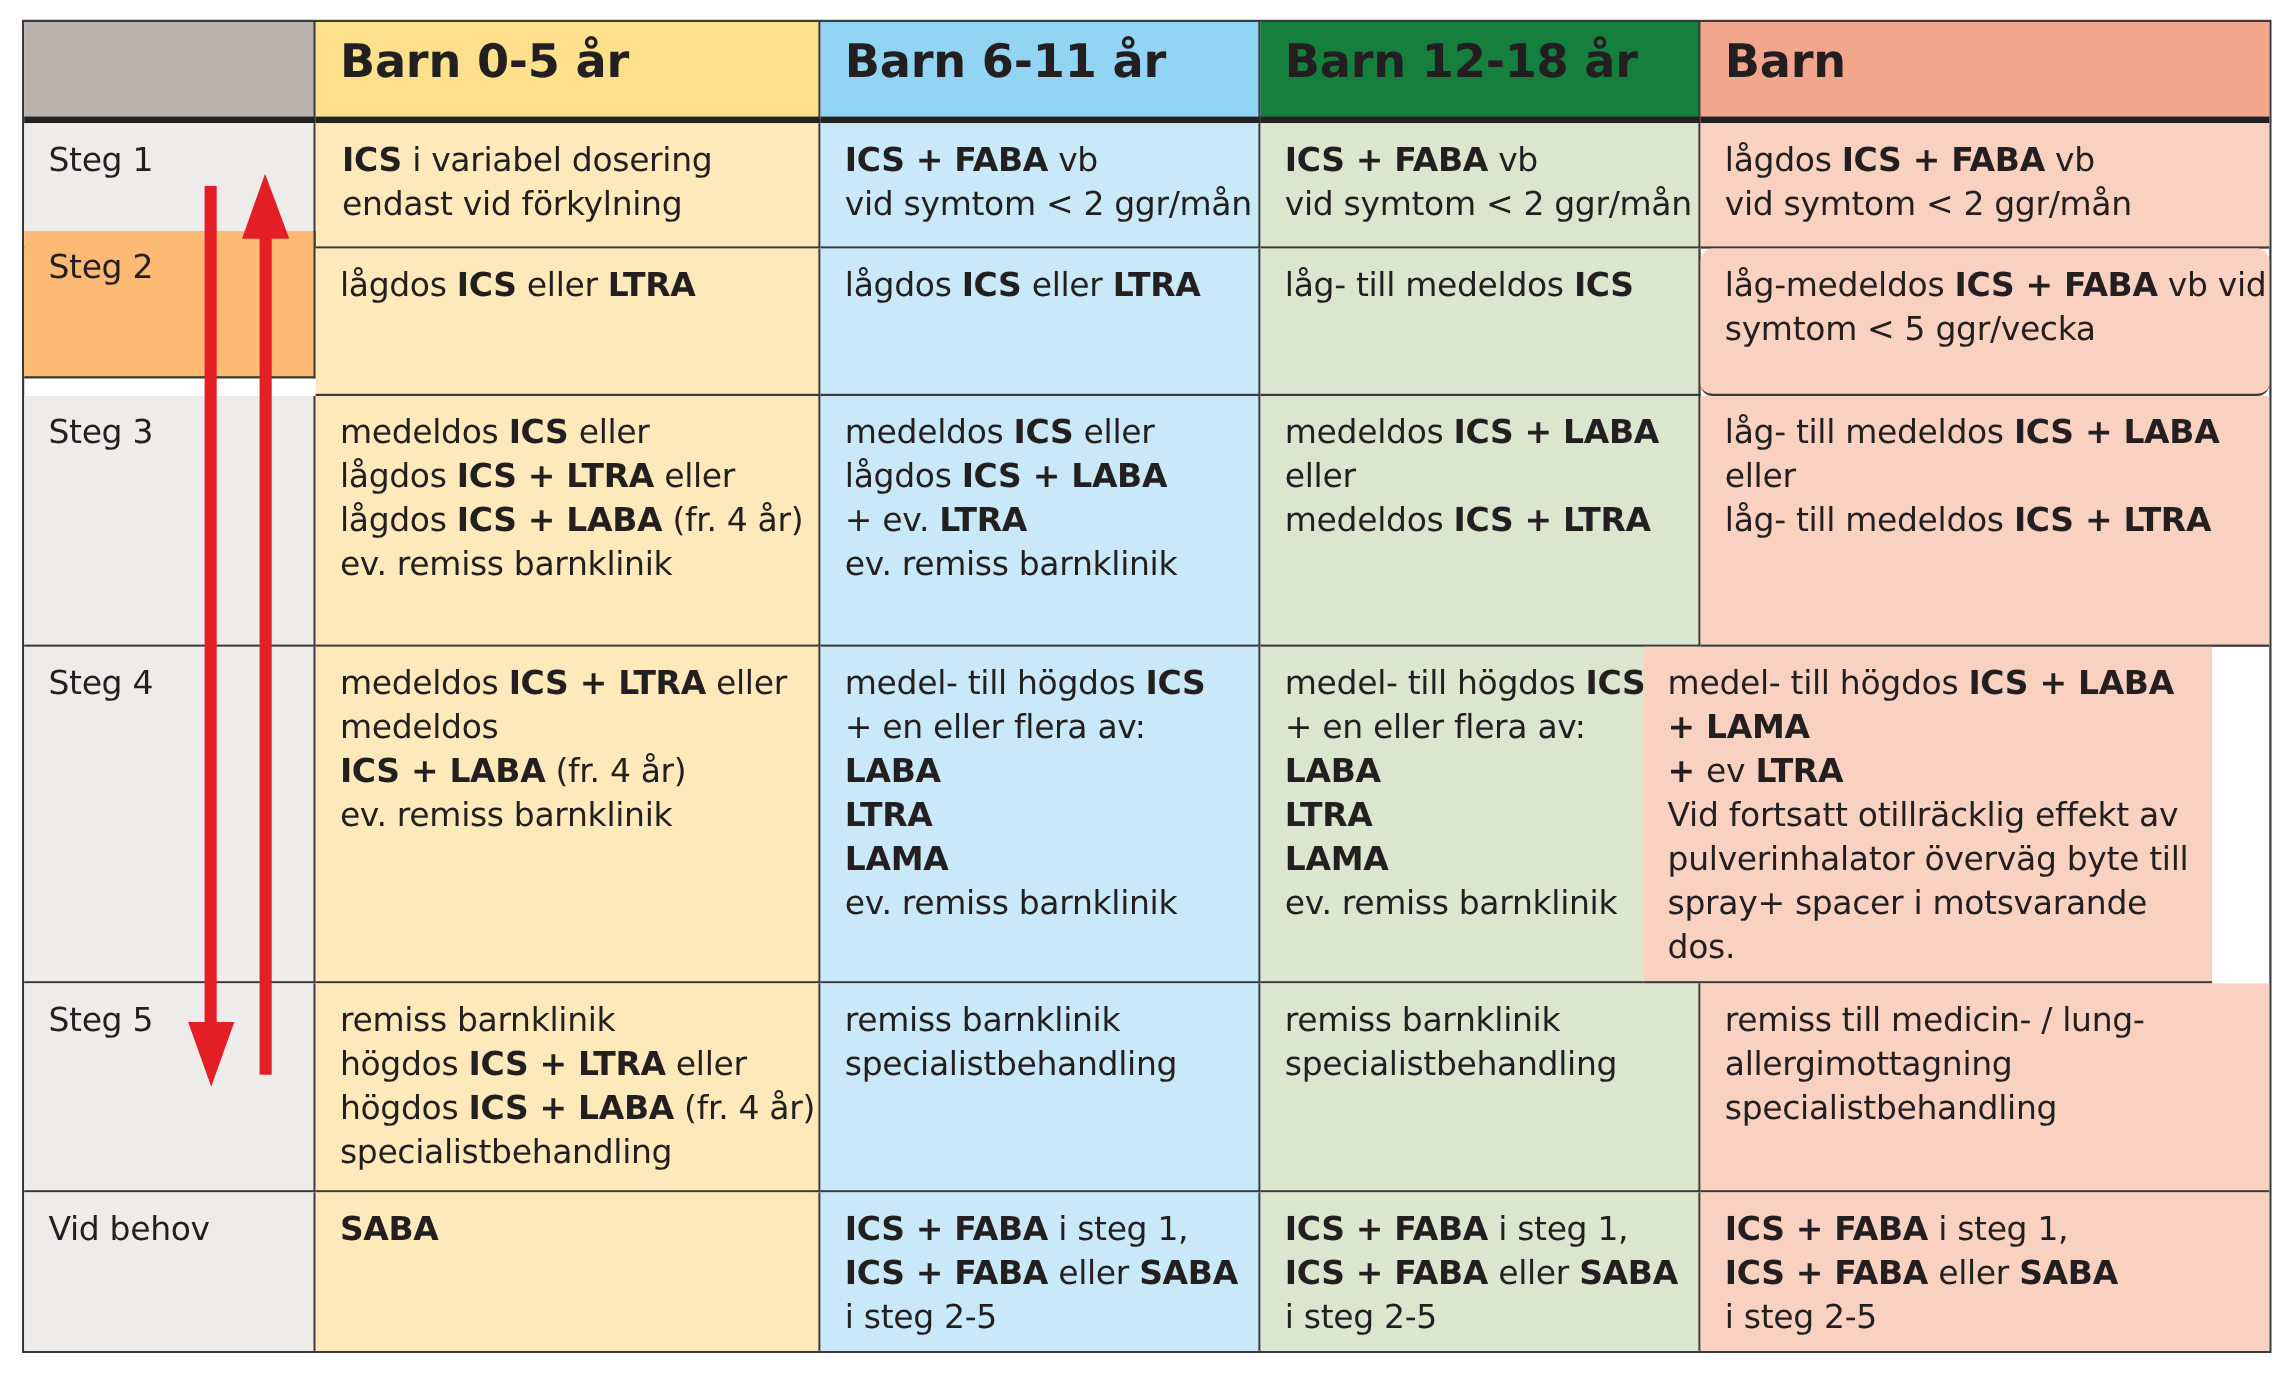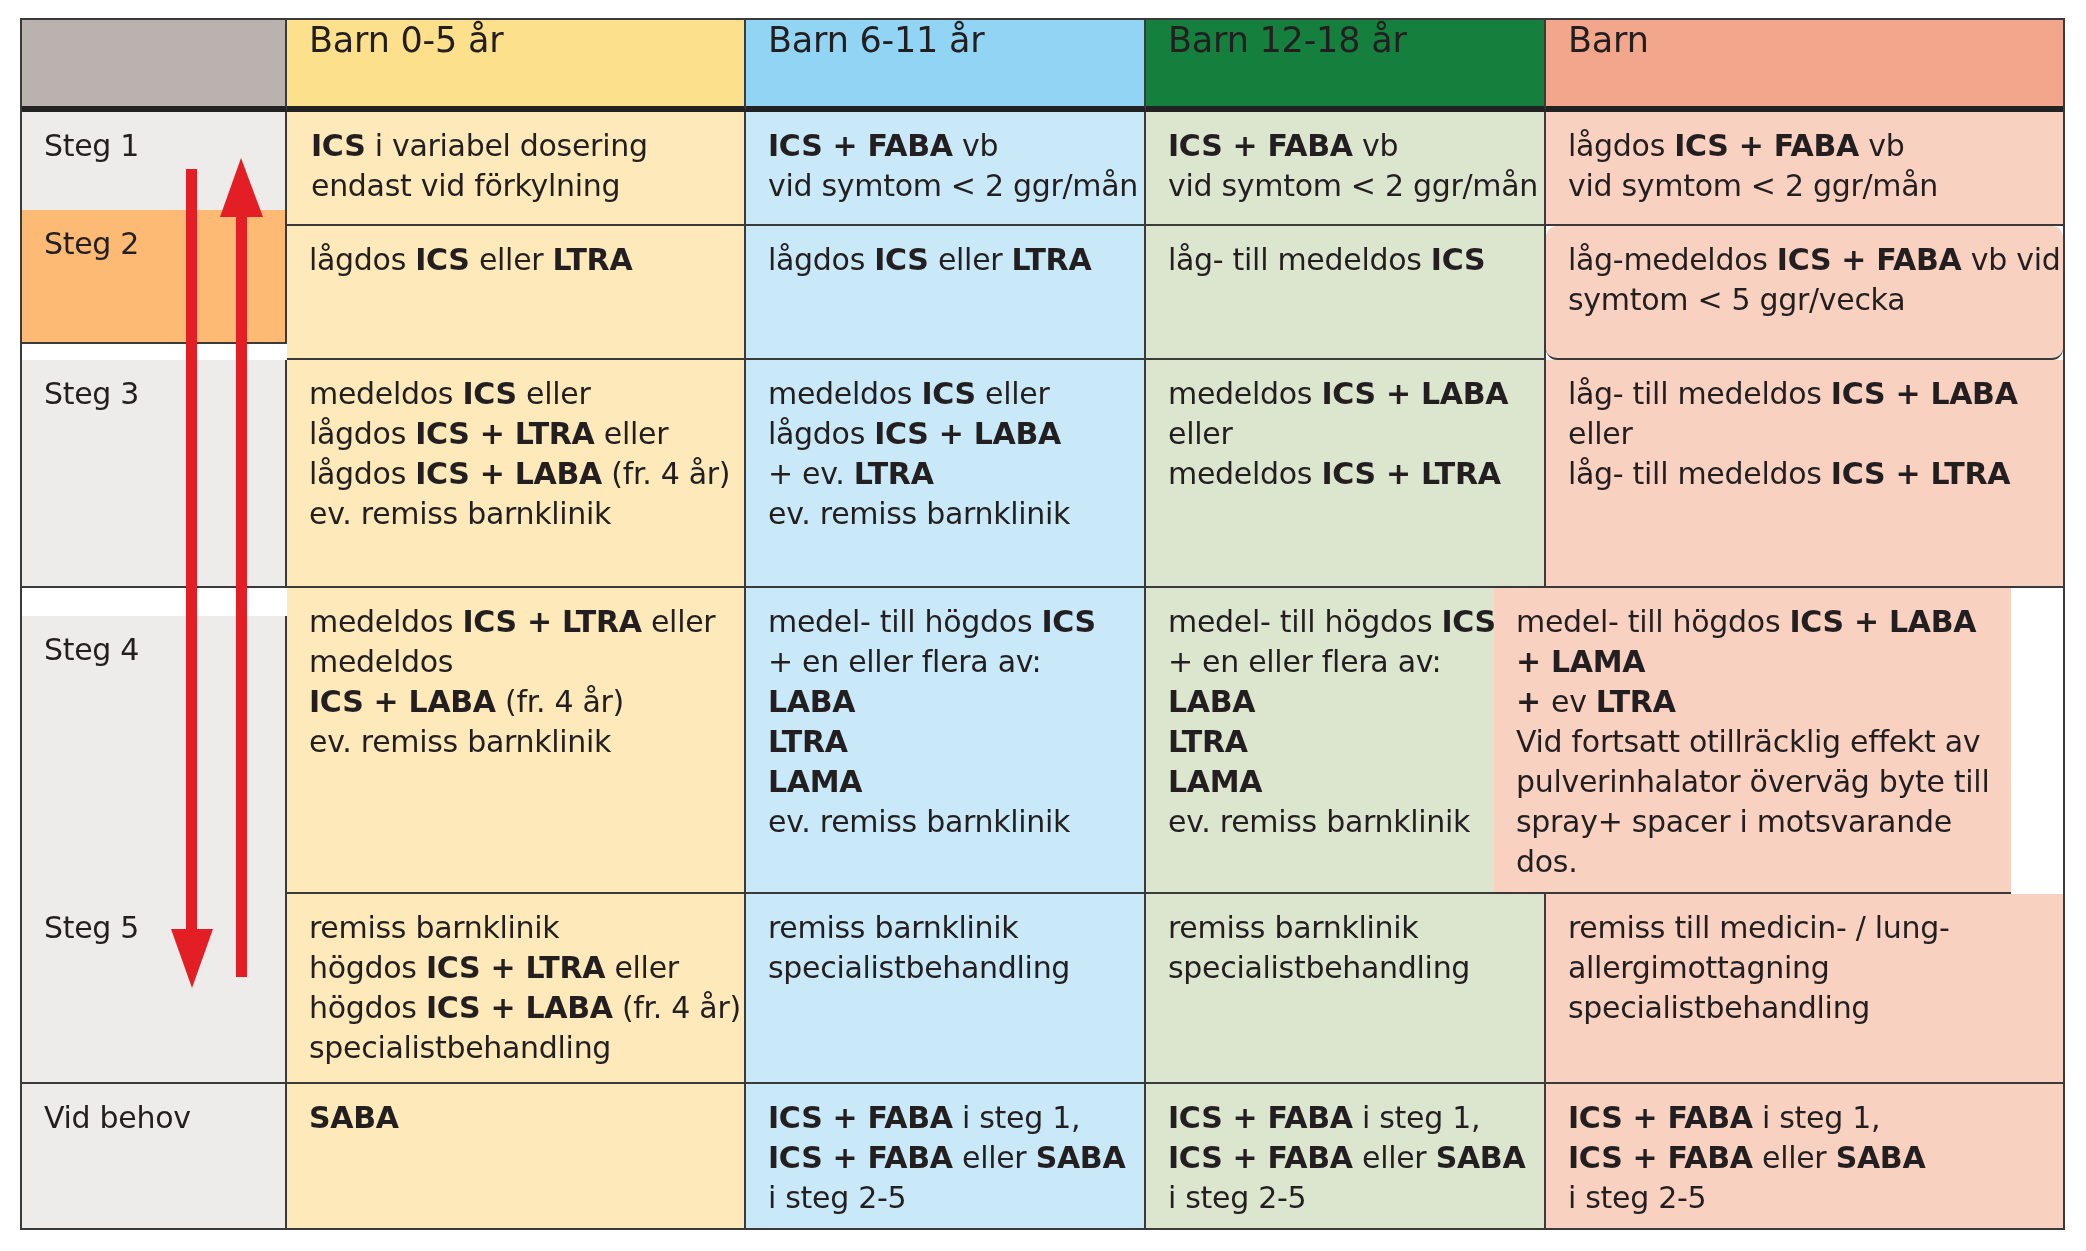--- a/index.html
+++ b/index.html
@@ -4,21 +4,21 @@
 <style>
   html, body { margin:0; padding:0; background:#ffffff; }
   body { width:2086px; height:1251px; position:relative; overflow:hidden;
          font-family:"DejaVu Sans","Liberation Sans",sans-serif; color:#231f20; }
   #grid { position:absolute; left:20px; top:18px; width:2045px; height:1212px;
           border:2px solid #3a3a3a; box-sizing:border-box; }
   .cell { position:absolute; box-sizing:border-box; border-right:2px solid #3a3a3a;
           border-bottom:2px solid #3a3a3a; padding:14px 0 0 22px;
           font-size:30px; line-height:40px; letter-spacing:-0.3px; }
   .cell.last { border-right:none; }
-  .cell.head { font-size:35px; font-weight:normal; line-height:40px; padding:0 0 0 22px;
+  .cell.head { font-size:42px; font-weight:bold; line-height:40px; padding:16px 0 0 22px;
                border-bottom:6px solid #222; letter-spacing:-0.2px; }
   .cell.label { }
   .cell b { font-weight:bold; }
   .line { display:block; white-space:nowrap; }
   #arrows { position:absolute; left:0; top:0; width:2086px; height:1251px; pointer-events:none; }
 </style>
 </head>
 <body>
 
 <div id="grid">
@@ -74,21 +74,21 @@
     <div class="cell" style="left: 1124px; top: 340px; width: 400px; height: 228px; background: rgb(220, 230, 207);">
       <span class="line"><span>medeldos </span><b>ICS + LABA</b></span>
       <span class="line"><span>eller</span></span>
       <span class="line"><span>medeldos </span><b>ICS + LTRA</b></span>
     </div>
     <div class="cell last" style="left: 1524px; top: 340px; width: 517px; height: 228px; background: rgb(249, 209, 193);">
       <span class="line"><span>låg- till medeldos </span><b>ICS + LABA</b></span>
       <span class="line"><span>eller</span></span>
       <span class="line"><span>låg- till medeldos </span><b>ICS + LTRA</b></span>
     </div>
-    <div class="cell label" style="left: 0px; top: 568px; width: 265px; height: 306px; background: rgb(238, 236, 235); margin-top: 28px;">Steg 4</div>
+    <div class="cell label" style="left: 0px; top: 568px; width: 265px; height: 306px; background: rgb(238, 236, 235);">Steg 4</div>
     <div class="cell" style="left: 265px; top: 568px; width: 459px; height: 306px; background: rgb(253, 233, 185);">
       <span class="line"><span>medeldos </span><b>ICS + LTRA</b><span> eller</span></span>
       <span class="line"><span>medeldos</span></span>
       <span class="line"><b>ICS + LABA</b><span> (fr. 4 år)</span></span>
       <span class="line"><span>ev. remiss barnklinik</span></span>
     </div>
     <div class="cell" style="left: 724px; top: 568px; width: 400px; height: 306px; background: rgb(201, 233, 248);">
       <span class="line"><span>medel- till högdos </span><b>ICS</b></span>
       <span class="line"><span>+ en eller flera av:</span></span>
       <span class="line"><b>LABA</b></span>

